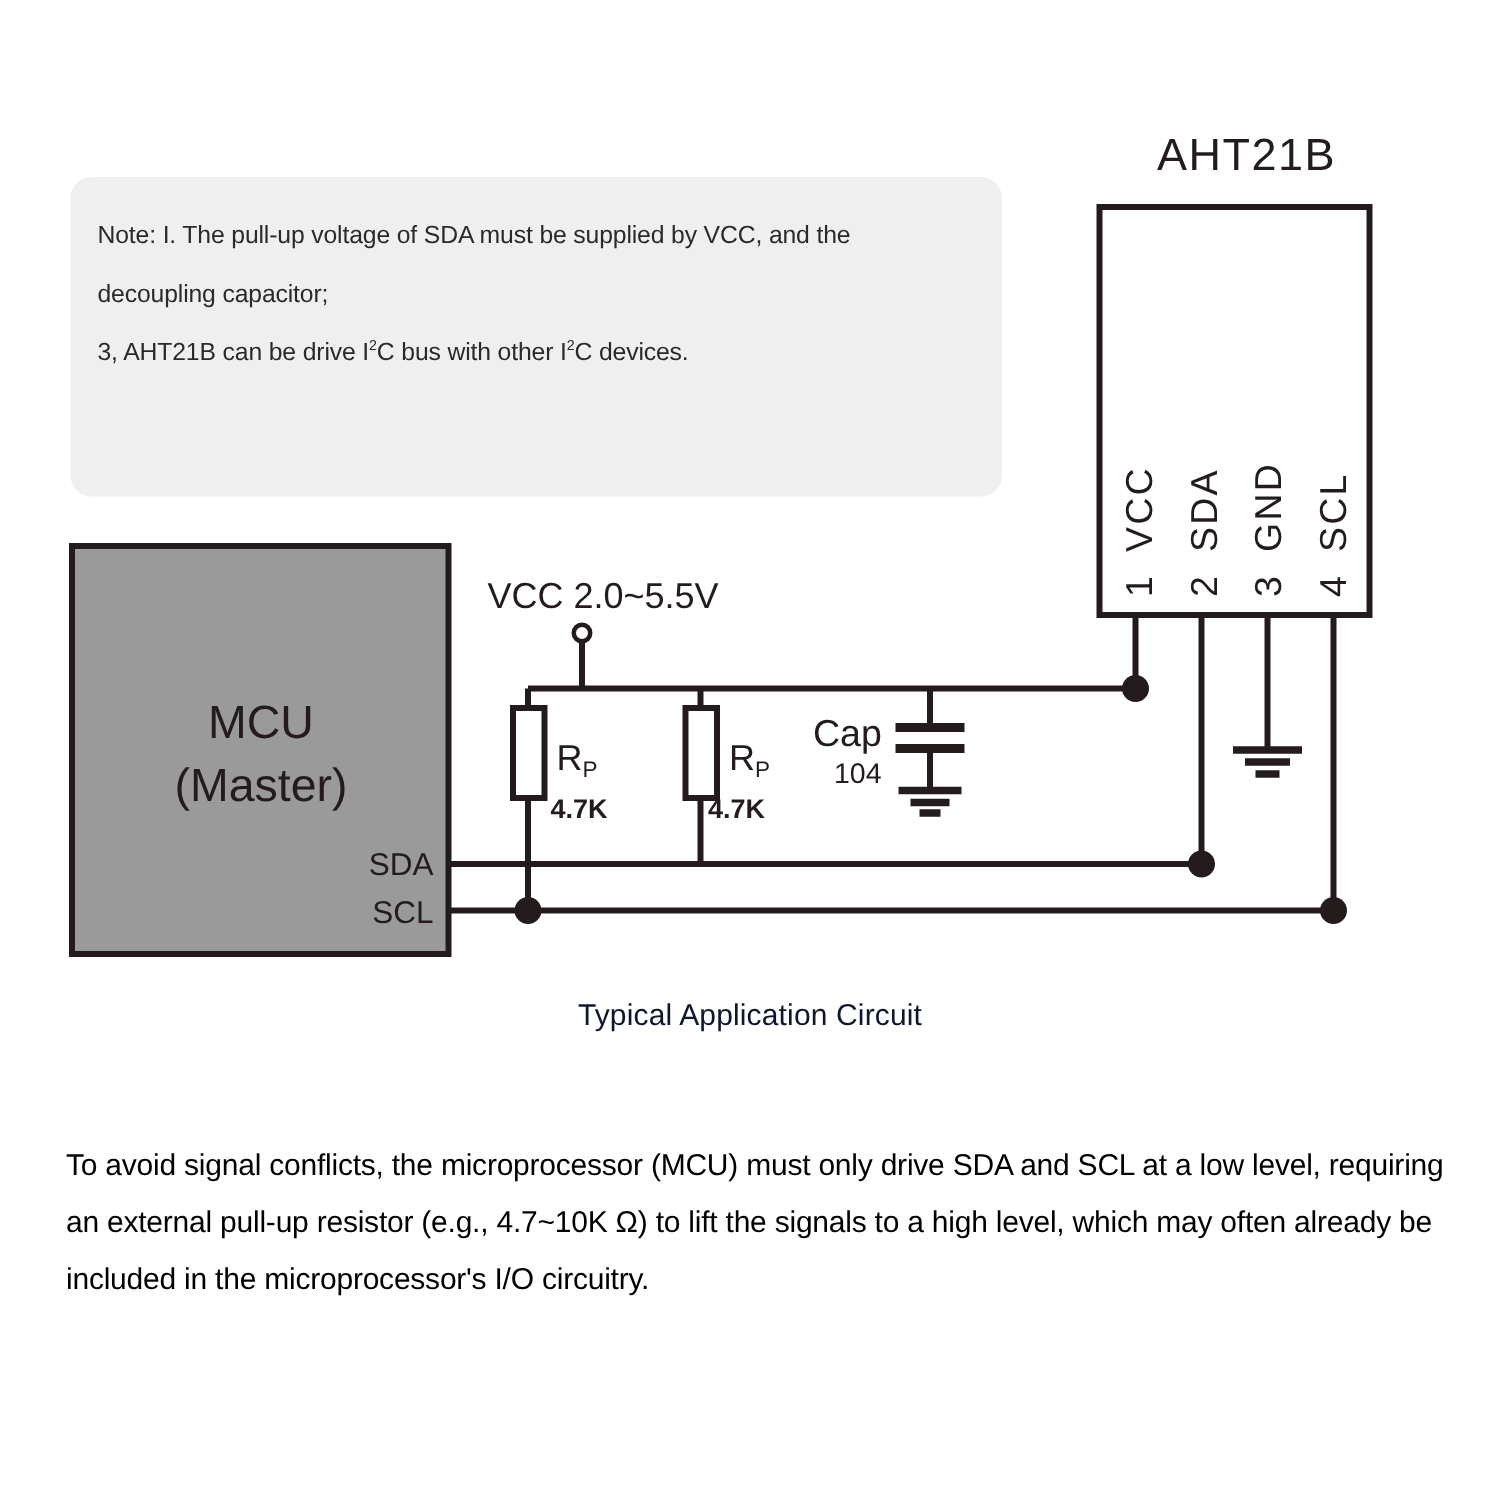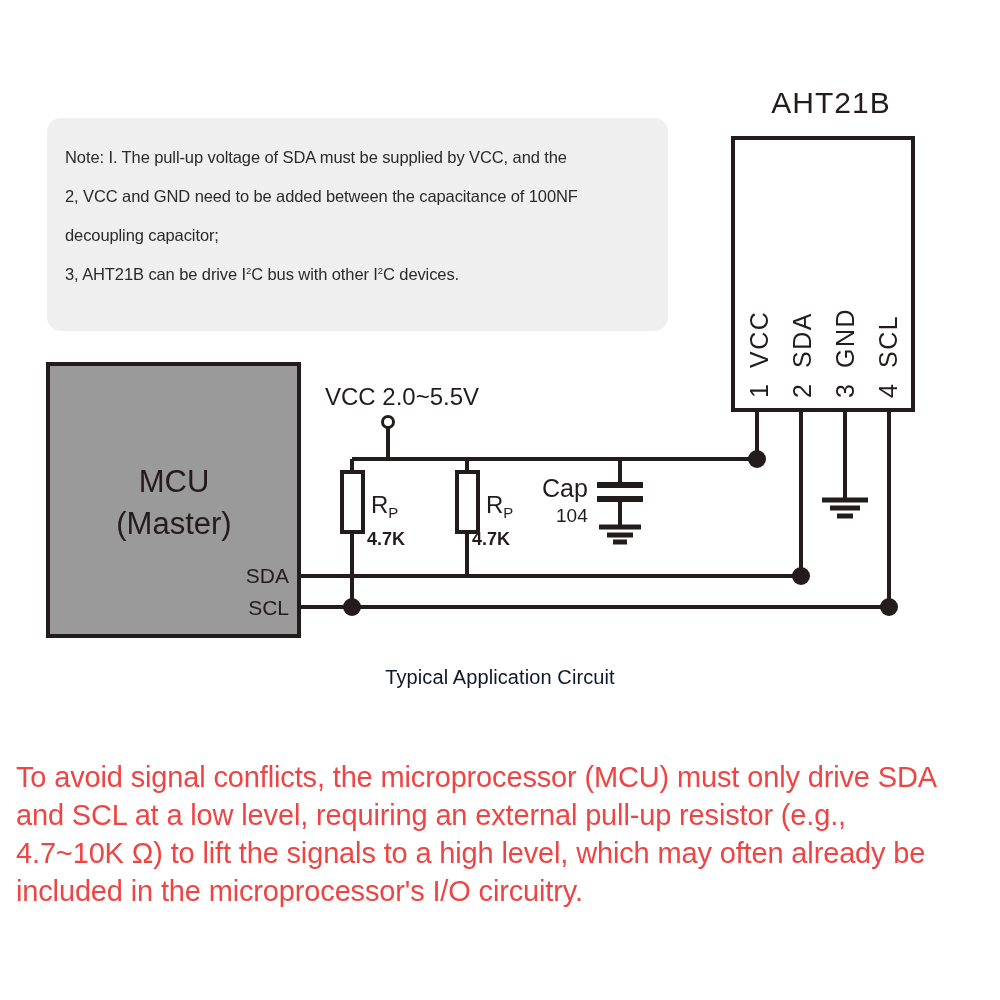--- a/index.html
+++ b/index.html
@@ -57,26 +57,26 @@
     width: 1000px;
     text-align: center;
     font-size: 20px;
     color: #0f172a;
     letter-spacing: 0.1px;
   }
 
   
   #body-paragraph {
     position: absolute;
-    left: 16px;
+    left: 44px;
     top: 758px;
     width: 940px;
-    font-size: 29px;
+    font-size: 20px;
     line-height: 38px;
-    color: #ef4444;
+    color: #000000;
     letter-spacing: -0.15px;
   }
 
   
   #schematic text {
     font-family: "Liberation Sans", sans-serif;
     fill: #241c1c;
   }
   .lbl-chip {
     font-family: "Liberation Serif", serif;
@@ -95,21 +95,20 @@
   .lbl-rsub { font-size: 15px; }
   .lbl-val { font-size: 18px; font-weight: bold; }
   .lbl-cap { font-size: 25px; }
   .lbl-cap2 { font-size: 19px; }
 </style>
 </head>
 <body>
 
 <div id="note-box">
   <div class="note-line">Note: I. The pull-up voltage of SDA must be supplied by VCC, and the</div>
-  <div class="note-line">2, VCC and GND need to be added between the capacitance of 100NF</div>
   <div class="note-line">decoupling capacitor;</div>
   <div class="note-line">
     <span>3, AHT21B can be drive I</span><sup>2</sup><span>C bus with other I</span><sup>2</sup><span>C devices.</span>
   </div>
 </div>
 
 <svg id="schematic" viewBox="0 0 1000 730">
 
   <text class="lbl-chip" x="831" y="113" text-anchor="middle">AHT21B</text>
 

